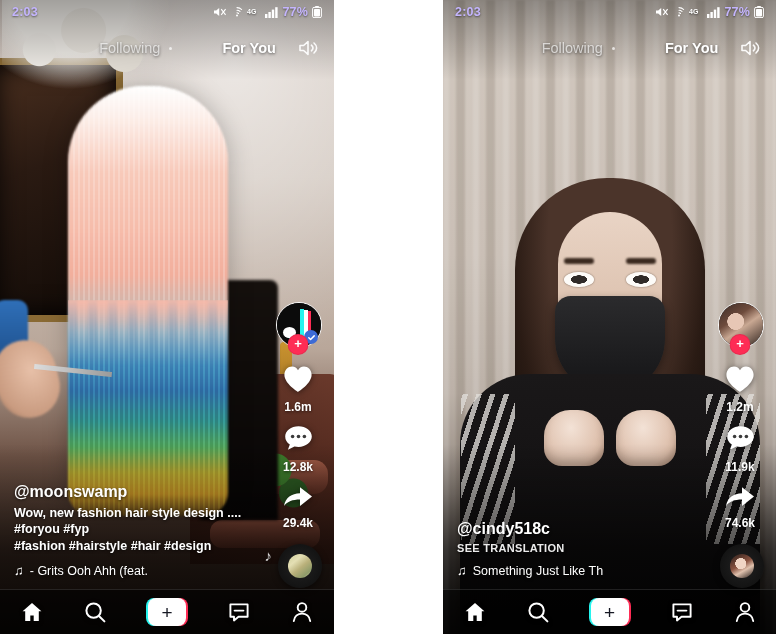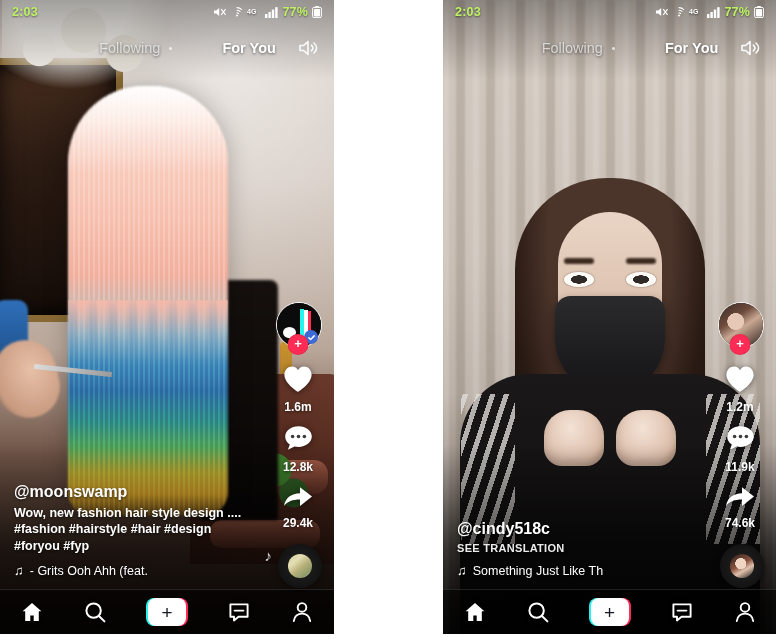--- a/index.html
+++ b/index.html
@@ -109,21 +109,21 @@
   .fist.l{left:50%;margin-left:-66px;}.fist.r{left:50%;margin-left:6px;}
 
   
   .scrim-top{position:absolute;left:0;right:0;top:0;height:80px;
       background:linear-gradient(180deg,rgba(0,0,0,.34),rgba(0,0,0,0));}
   .scrim-bot{position:absolute;left:0;right:0;bottom:0;height:190px;
       background:linear-gradient(180deg,rgba(0,0,0,0),rgba(0,0,0,.55) 55%,rgba(0,0,0,.72));}
 
   
   .status{position:absolute;left:0;right:0;top:0;height:24px;display:flex;align-items:center;
-      justify-content:space-between;padding:0 12px;box-sizing:border-box;color:#bef264;
+      justify-content:space-between;padding:0 12px;box-sizing:border-box;color:#c4b5fd;
       font-size:12.5px;font-weight:700;letter-spacing:.2px;text-shadow:0 1px 2px rgba(0,0,0,.5);}
   .status-right{display:flex;align-items:center;gap:4px;}
   .si{display:inline-flex;align-items:center;}
   .si svg{display:block;}
   .batt-pct{font-size:12.5px;font-weight:700;}
 
   
   .topnav{position:absolute;left:0;right:0;top:34px;height:28px;display:flex;align-items:center;
       justify-content:center;gap:9px;color:#fff;}
   .topnav .tab{font-size:14.5px;text-shadow:0 1px 3px rgba(0,0,0,.55);cursor:pointer;padding-left:41px;}
@@ -320,22 +320,22 @@
             </svg>
         </span>
         <span class="count">29.4k</span>
       </div>
     </div>
 
     <div class="caption">
       <div class="user">@moonswamp</div>
       <div class="desc">
         <span>Wow, new fashion hair style design ....</span>
+        <span class="tags">#foryou #fyp</span>
         <span class="tags">#fashion #hairstyle #hair #design</span>
-        <span class="tags">#foryou #fyp</span>
       </div>
       <div class="music">
         <span class="mnote">♫</span>
         <span>- Grits   Ooh Ahh (feat.</span>
       </div>
     </div>
     <div class="note-deco">♪</div>
     <div class="disc">
       <div class="disc-inner">
           <div class="disc-a"></div>

